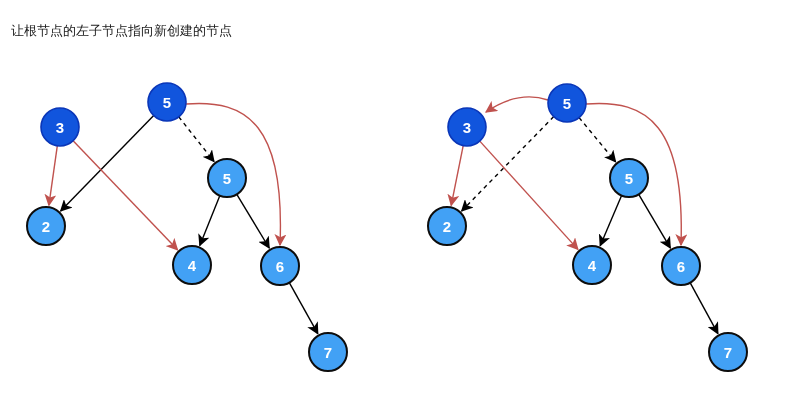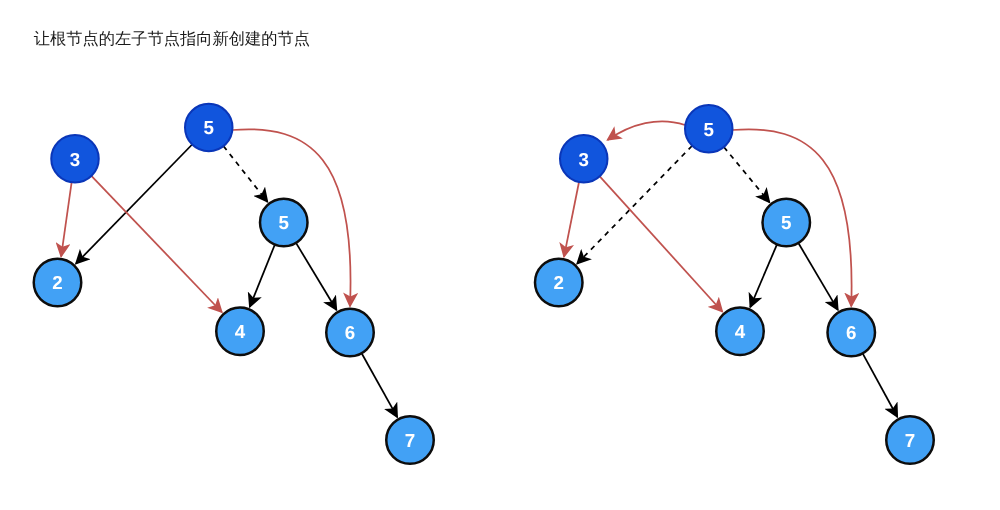--- a/index.html
+++ b/index.html
@@ -5,21 +5,21 @@
   html, body { margin: 0; padding: 0; }
   body {
     width: 800px; height: 408px;
     background: #ffffff;
     position: relative;
     overflow: hidden;
     font-family: "Liberation Sans", sans-serif;
   }
   .diagram-title {
     position: absolute;
-    left: 27px; top: 22px;
+    left: 11px; top: 22px;
     font-size: 13px;
     color: #1a1a1a;
     white-space: nowrap;
   }
   #canvas {
     position: absolute;
     left: 0; top: 0;
   }
   .node-label {
     font-family: "Liberation Sans", sans-serif;

